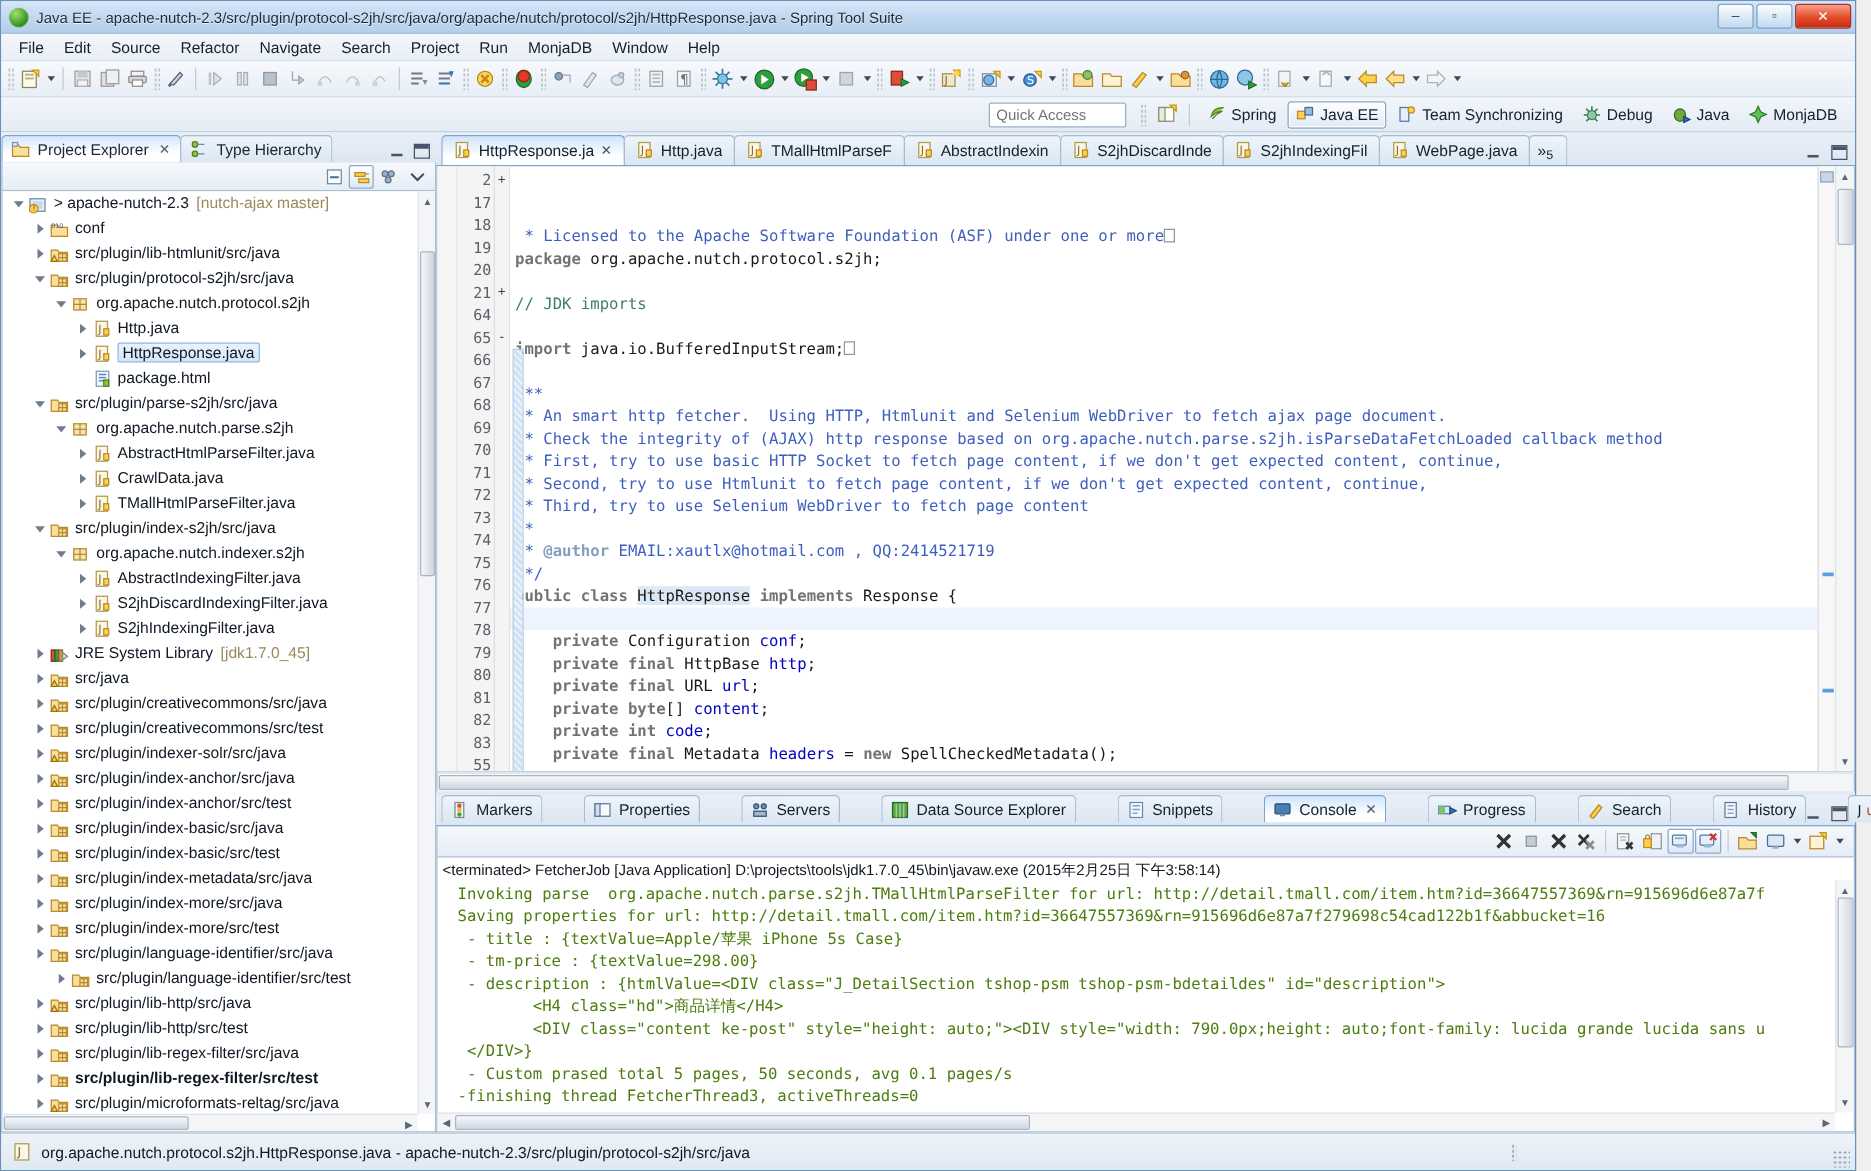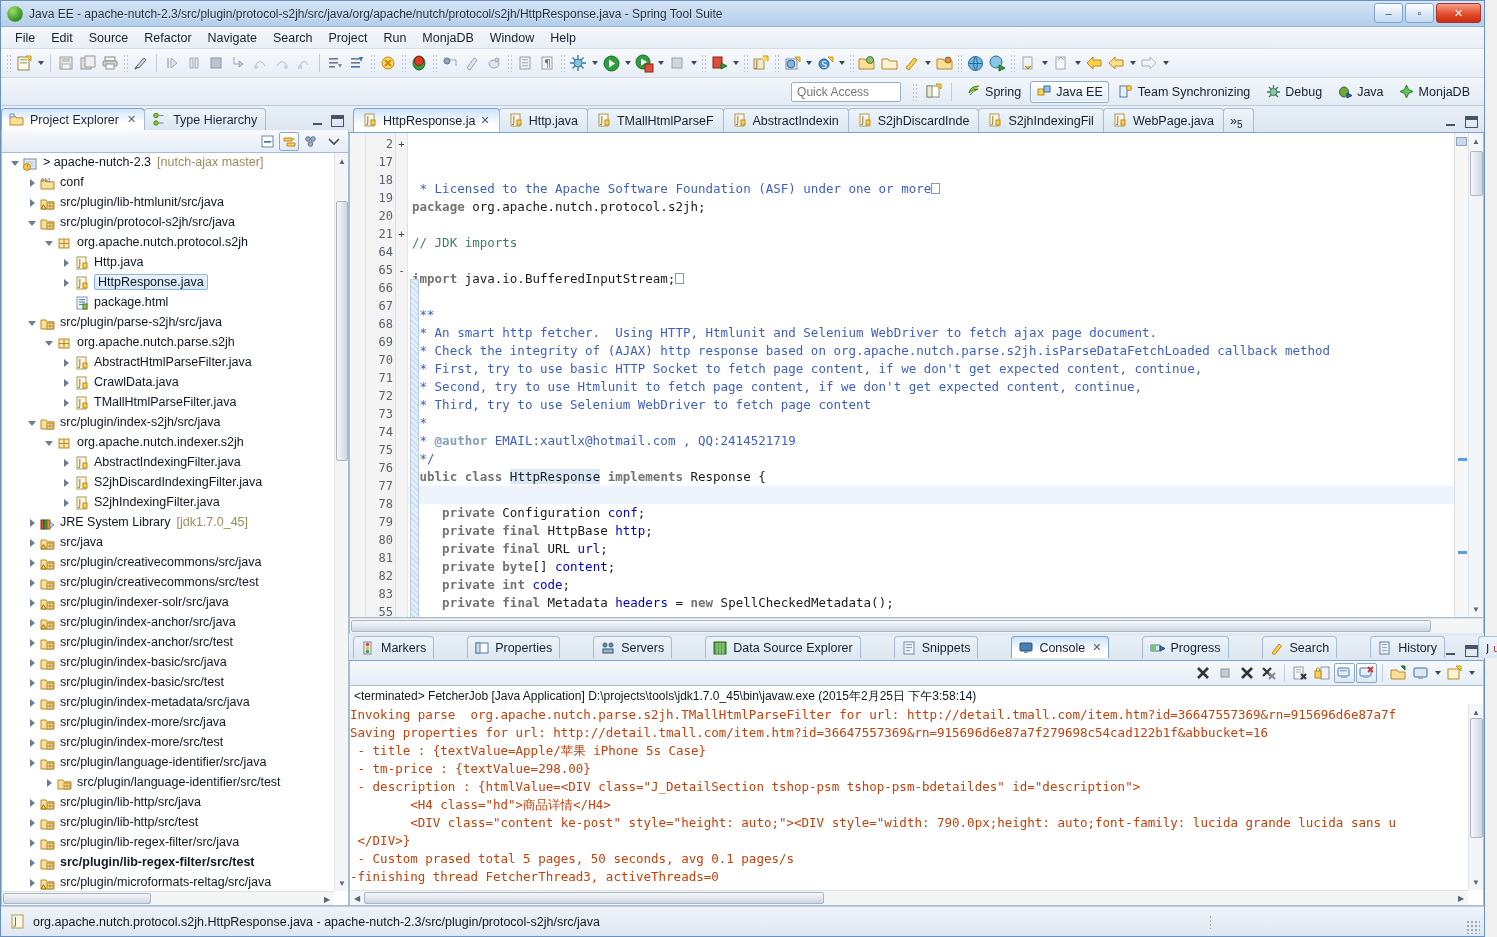--- a/index.html
+++ b/index.html
@@ -239,21 +239,21 @@
   .console-body {
     flex: 1; background: #fff; border: 1px solid #a9bdd2; overflow: hidden;
     display: flex; flex-direction: column; min-height: 0; position: relative;
   }
   .console-head {
     font-family: "Liberation Sans", sans-serif; font-size: 12px; color: #101820;
     padding: 2px 4px 1px 4px; white-space: nowrap;
   }
   .console-text {
     flex: 1; font-family: "DejaVu Sans Mono", monospace; font-size: 12.5px;
-    color: #c2410c; white-space: pre; padding-left: 0; overflow: hidden;
+    color: #4d7c0f; white-space: pre; padding-left: 16px; overflow: hidden;
     line-height: 18px;
   }
   .cvscroll { position:absolute; right:0; top:18px; bottom:15px; width:15px; background:#f3f5f7; border-left:1px solid #dfe3e8; }
   .cvthumb { position:absolute; left:1px; top:14px; width:13px; height:120px; background:linear-gradient(90deg,#f7f9fb,#cdd6e0); border:1px solid #a9b5c2; border-radius:2px; }
   .chscroll { position:absolute; left:0; right:15px; bottom:0; height:15px; background:#f3f5f7; border-top:1px solid #dfe3e8; }
   .chthumb { position:absolute; left:14px; top:1px; width:460px; height:12px; background:linear-gradient(#f7f9fb,#cdd6e0); border:1px solid #a9b5c2; border-radius:2px; }
 
   
   .statusbar {
     position: absolute; left: 0; right: 0; bottom: 0; height: 30px;

